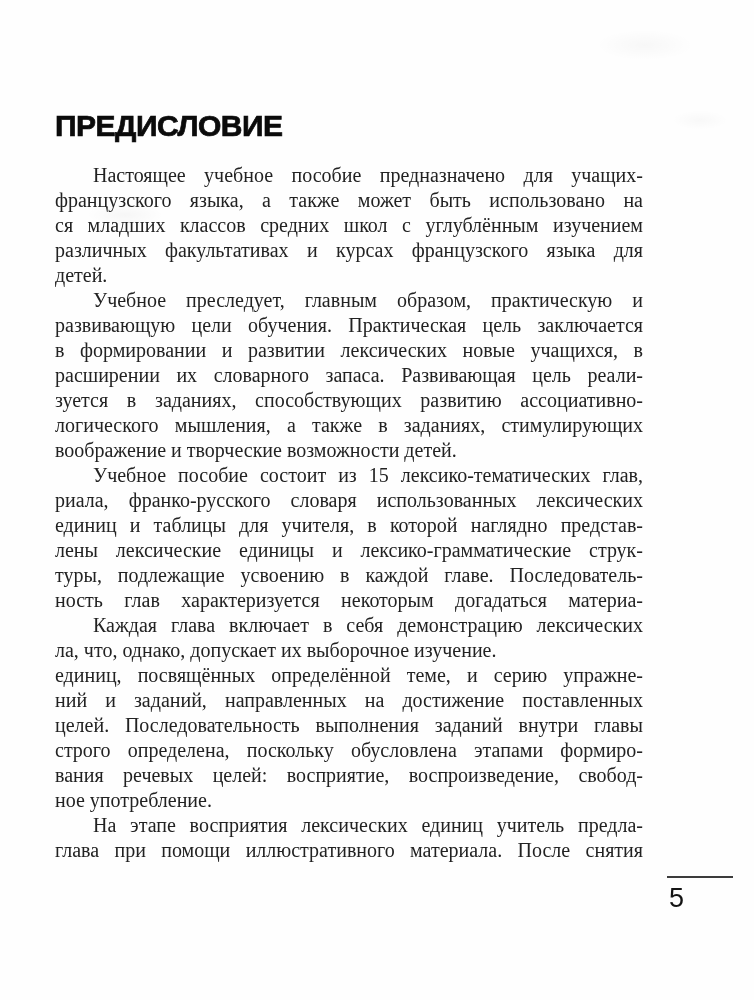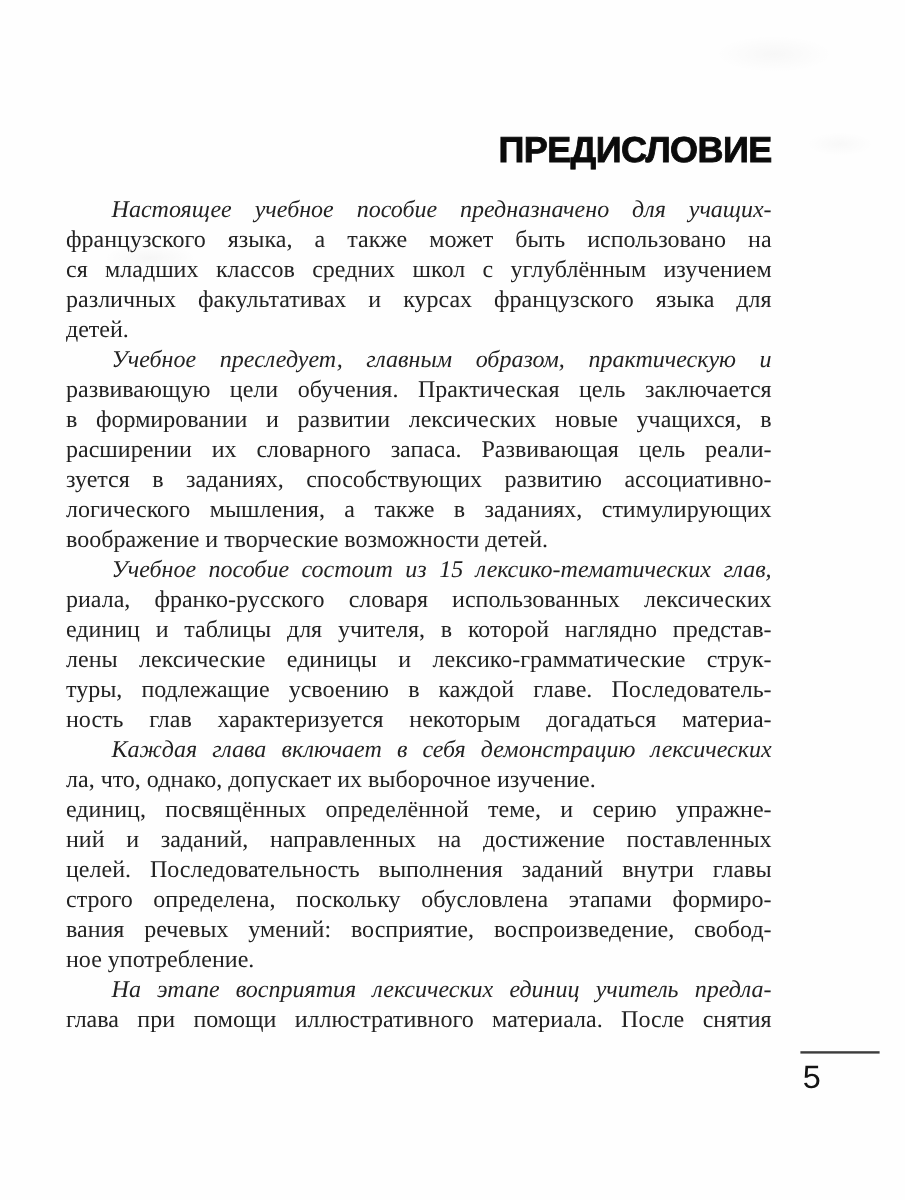--- a/index.html
+++ b/index.html
@@ -19,21 +19,21 @@
       radial-gradient(40px 14px at 700px 120px, rgba(0,0,0,0.022), transparent 70%),
       #fefefe;
     font-family: "Liberation Serif", serif;
     color: #222222;
   }
   .page-title {
     position: absolute;
     left: 55px;
     top: 91px;
     width: 588px;
-    text-align: right;
+    text-align: left;
     font-family: "Liberation Sans", sans-serif;
     font-weight: bold;
     font-size: 30px;
     line-height: 1;
     letter-spacing: -0.5px;
     color: #0b0b0b;
     -webkit-text-stroke: 0.7px #0b0b0b;
   }
   .text-block {
     position: absolute;
@@ -44,21 +44,21 @@
     line-height: 25px;
     filter: blur(0.25px);
   }
   .line {
     text-align: justify;
     text-align-last: justify;
     height: 25px;
     overflow: visible;
     white-space: nowrap;
   }
-  .line.indent { padding-left: 38px; font-style: italic; }
+  .line.indent { padding-left: 38px; }
   .line.last { text-align-last: left; }
   .footer {
     position: absolute;
     left: 667px;
     top: 876px;
     width: 66px;
   }
   .footer-rule {
     border: none;
     border-top: 2px solid #3c3c3c;
@@ -100,21 +100,21 @@
       <div class="line">единиц и таблицы для учителя, в которой наглядно представ-</div>
       <div class="line">лены лексические единицы и лексико-грамматические струк-</div>
       <div class="line">туры, подлежащие усвоению в каждой главе. Последователь-</div>
       <div class="line">ность глав характеризуется некоторым догадаться материа-</div>
       <div class="line indent">Каждая глава включает в себя демонстрацию лексических</div>
       <div class="line last">ла, что, однако, допускает их выборочное изучение.</div>
       <div class="line">единиц, посвящённых определённой теме, и серию упражне-</div>
       <div class="line">ний и заданий, направленных на достижение поставленных</div>
       <div class="line">целей. Последовательность выполнения заданий внутри главы</div>
       <div class="line">строго определена, поскольку обусловлена этапами формиро-</div>
-      <div class="line">вания речевых умений: восприятие, воспроизведение, свобод-</div>
+      <div class="line">вания речевых целей: восприятие, воспроизведение, свобод-</div>
       <div class="line last">ное употребление.</div>
       <div class="line indent">На этапе восприятия лексических единиц учитель предла-</div>
       <div class="line">глава при помощи иллюстративного материала. После снятия</div>
     </div>
 
   <div class="footer">
     <hr class="footer-rule">
     <span class="footer-number">5</span>
   </div>
 

